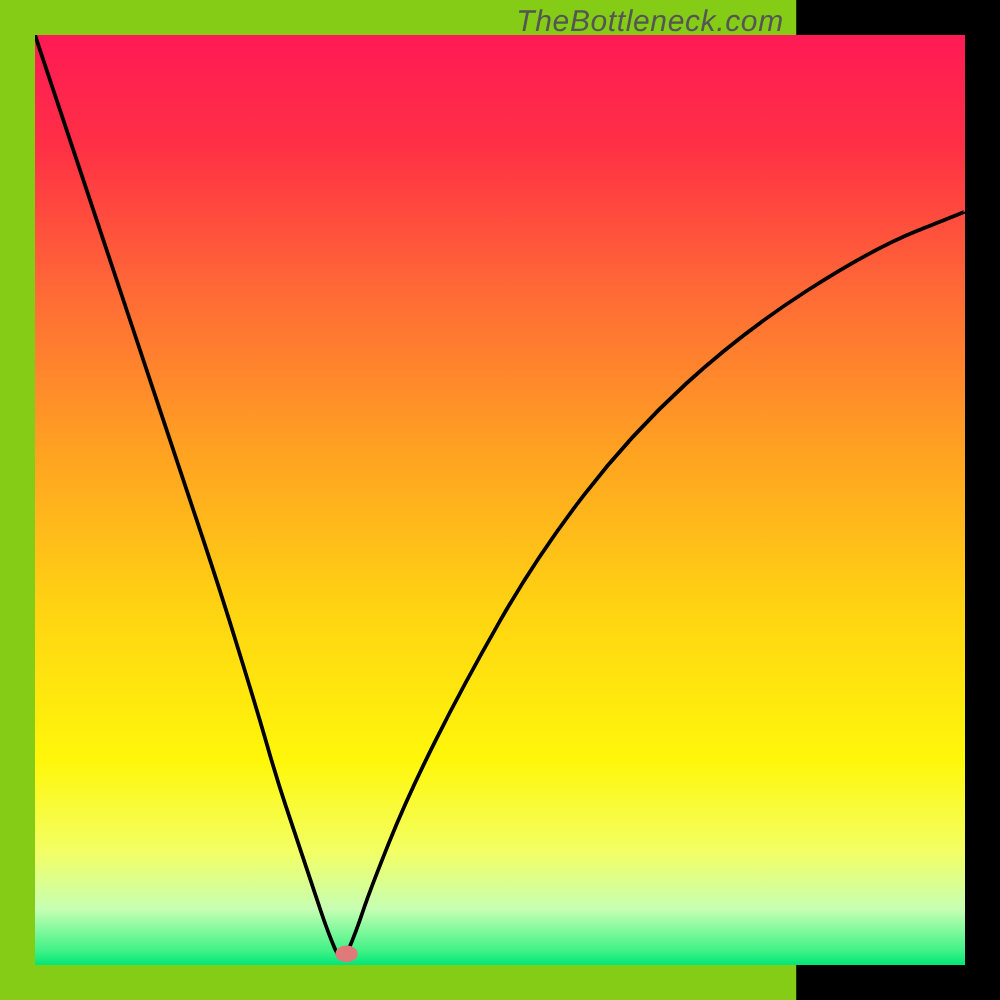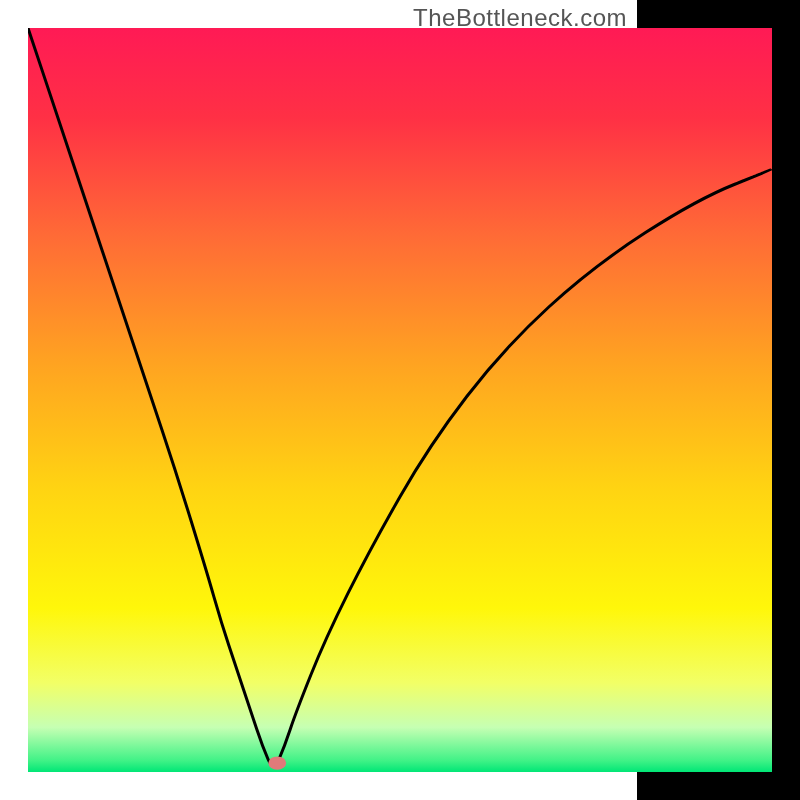--- a/index.html
+++ b/index.html
@@ -8,21 +8,22 @@
     width: 800px;
     height: 800px;
     background: #000;
     font-family: Arial, Helvetica, sans-serif;
     overflow: hidden;
   }
   .frame {
     position: relative;
     width: 637px;
     height: 800px;
-    background: #ffffff;
+    background: #84cc16;
+    font-style: italic;
   }
   .watermark {
     position: absolute;
     top: 4px;
     right: 10px;
     color: #555;
     font-size: 24px;
     font-weight: 500;
     letter-spacing: 0.5px;
     z-index: 3;

